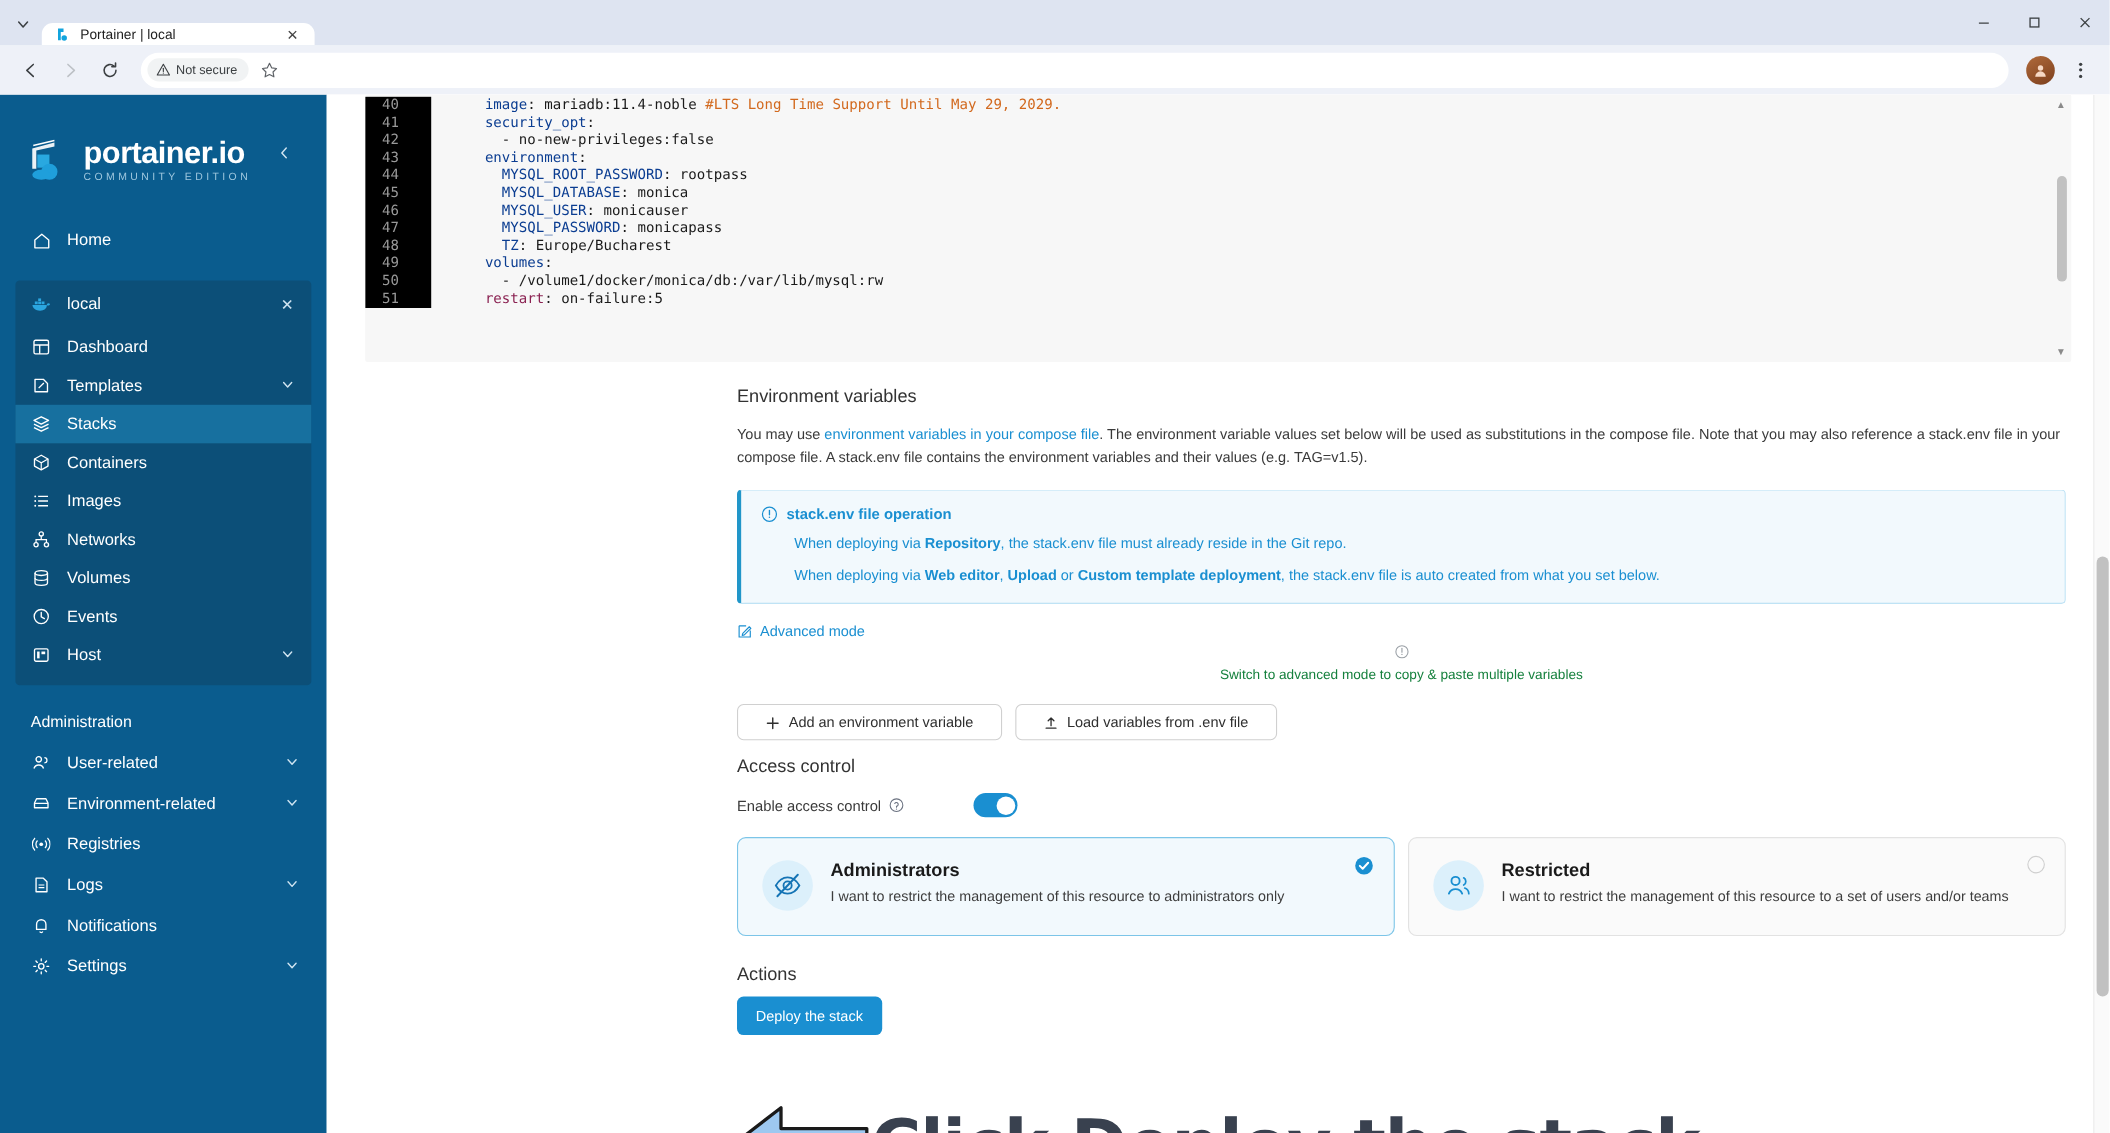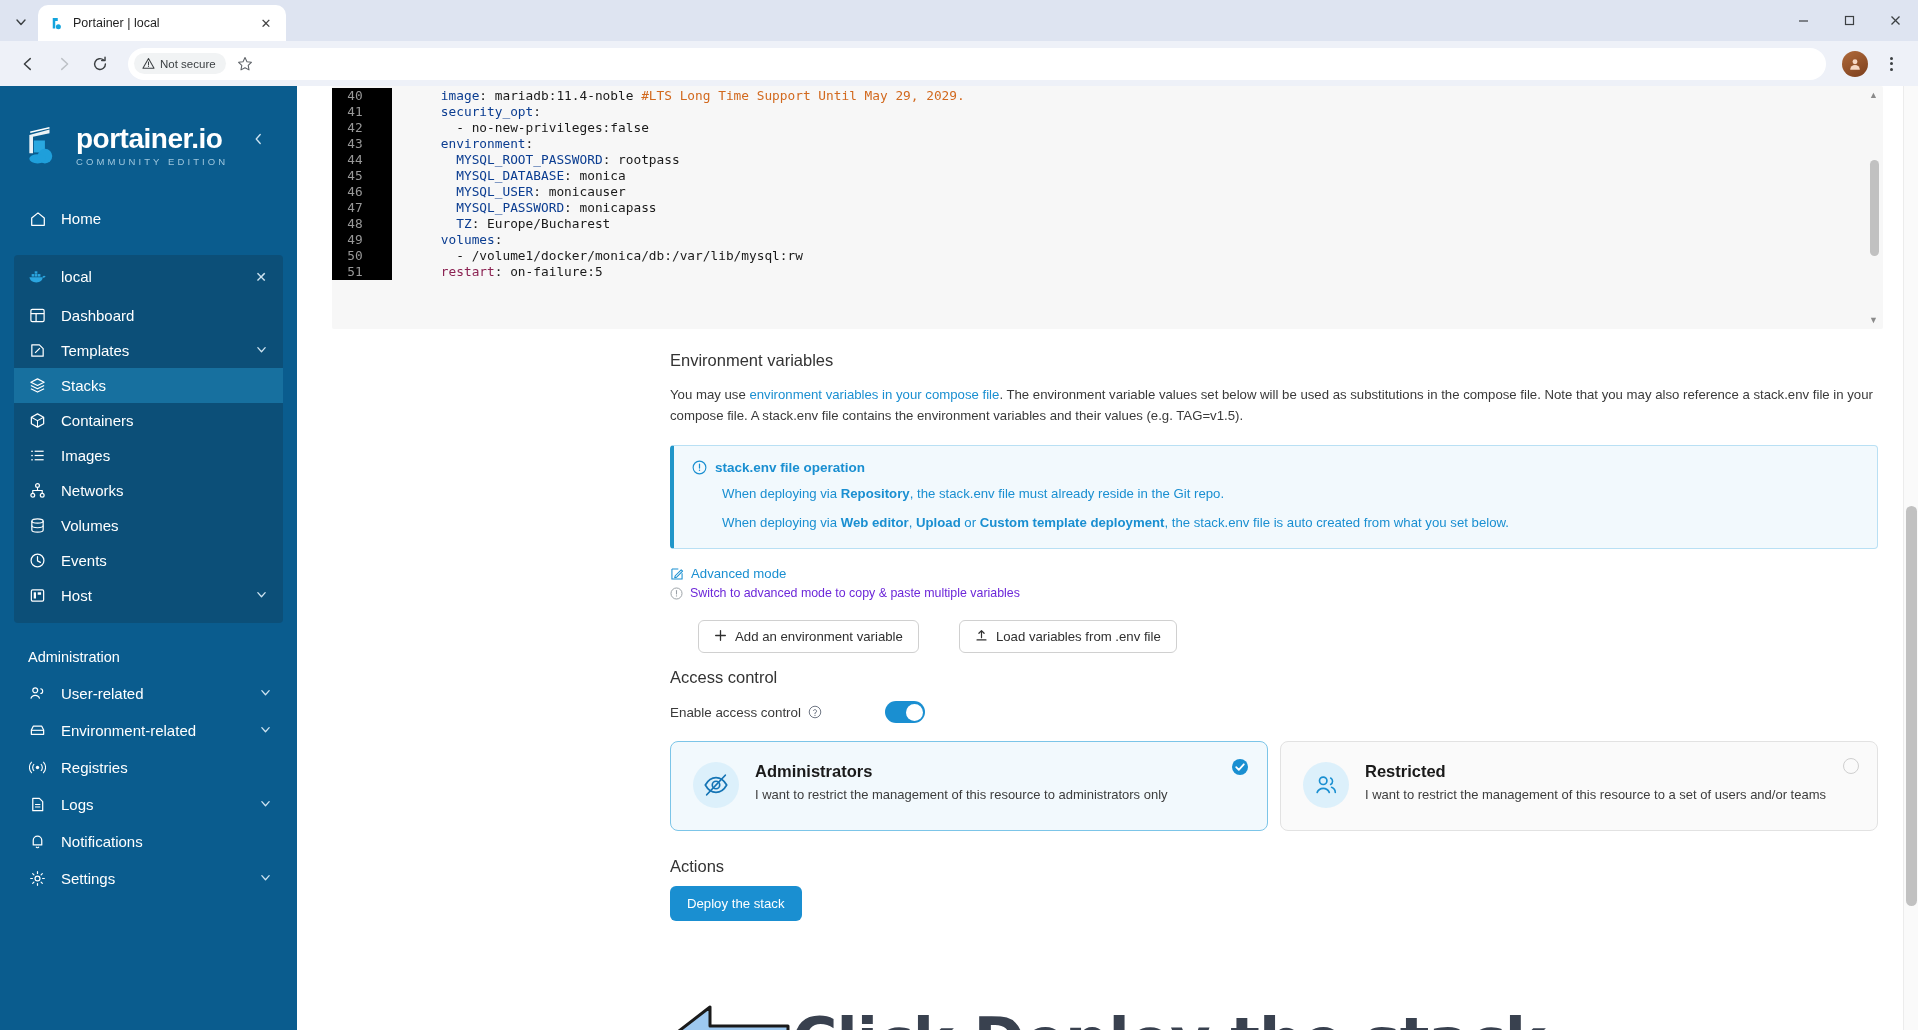--- a/index.html
+++ b/index.html
@@ -16,21 +16,21 @@
   .tabstrip {
     height: 41px; background: #dee4f1;
     display: flex; align-items: flex-end; padding-left: 4px; position: relative;
   }
   .tab-dropdown {
     width: 34px; height: 32px; margin-bottom: 3px;
     display: flex; align-items: center; justify-content: center;
     border-radius: 6px; cursor: pointer;
   }
   .tab {
-    height: 36px; width: 248px; background: #ffffff;
+    height: 20px; width: 248px; background: #ffffff;
     border-radius: 10px 10px 0 0; display: flex; align-items: center;
     padding: 0 10px; gap: 8px; position: relative; cursor: pointer;
   }
   .tab-favicon {
     width: 17px; height: 17px; flex: 0 0 17px;
     display: flex; align-items: center; justify-content: center;
   }
   .tab-title {
     flex: 1; font-size: 12.5px; color: #1f1f1f; white-space: nowrap;
     overflow: hidden; text-overflow: ellipsis;
@@ -169,27 +169,27 @@
 
   .info-box {
     border: 1px solid #b9e0f4; background: #f2f9fd; border-left: 4px solid #2196c9;
     border-radius: 4px; padding: 14px 18px 16px 18px; margin-top: 18px; max-width: 1252px;
   }
   .info-head { display: flex; align-items: center; gap: 8px; color: #1a8fd1; font-weight: 700; font-size: 13.5px; }
   .info-line { color: #1a8fd1; font-size: 13.2px; margin-top: 9px; padding-left: 30px; line-height: 1.5; }
   .info-line b { font-weight: 700; }
 
   .adv-mode { display: flex; align-items: center; gap: 7px; margin-top: 17px; color: #1a8fd1; font-size: 13.2px; cursor: pointer; }
-  .adv-hint { display: flex; align-items: center; gap: 7px; margin-top: 5px; color: #6d28d9; font-size: 12.4px; }
+  .adv-hint { display: flex; align-items: center; gap: 7px; margin-top: 5px; color: #15803d; font-size: 12.4px; flex-direction: column; }
 
   .btn-row { display: flex; gap: 12px; margin-top: 20px; }
   .btn-outline {
     border: 1px solid #d0d0d0; background: #ffffff; border-radius: 6px;
-    padding: 8px 15px; font-size: 13.2px; color: #2f2f2f; cursor: pointer;
-    display: flex; align-items: flex-start; gap: 8px; font-family: "Liberation Sans", sans-serif; margin-left: 28px;
+    padding: 8px 25px; font-size: 13.2px; color: #2f2f2f; cursor: pointer;
+    display: flex; align-items: flex-end; gap: 8px; font-family: "Liberation Sans", sans-serif;
   }
 
   .toggle-row { display: flex; align-items: center; gap: 0; margin-top: 6px; }
   .toggle-label { font-size: 13.4px; color: #3a3a3a; display: flex; align-items: center; gap: 7px; width: 215px; }
   .switch {
     width: 40px; height: 22px; background: #1a8fd1; border-radius: 12px;
     position: relative; cursor: pointer; flex: 0 0 40px;
   }
   .switch .knob {
     position: absolute; top: 2.5px; right: 2.5px; width: 17px; height: 17px;

